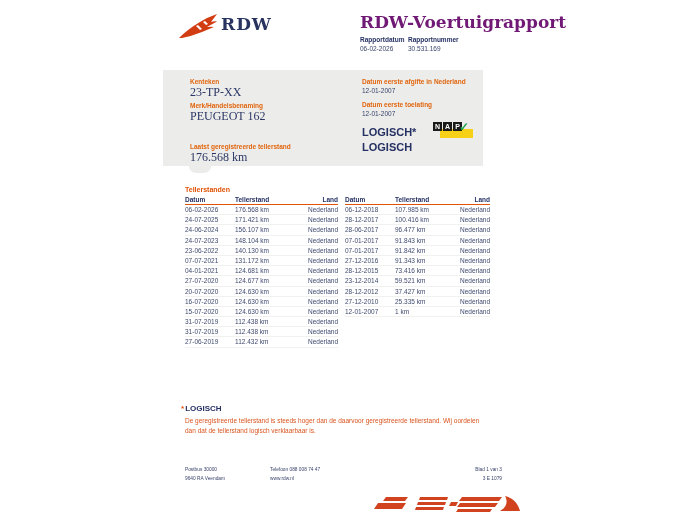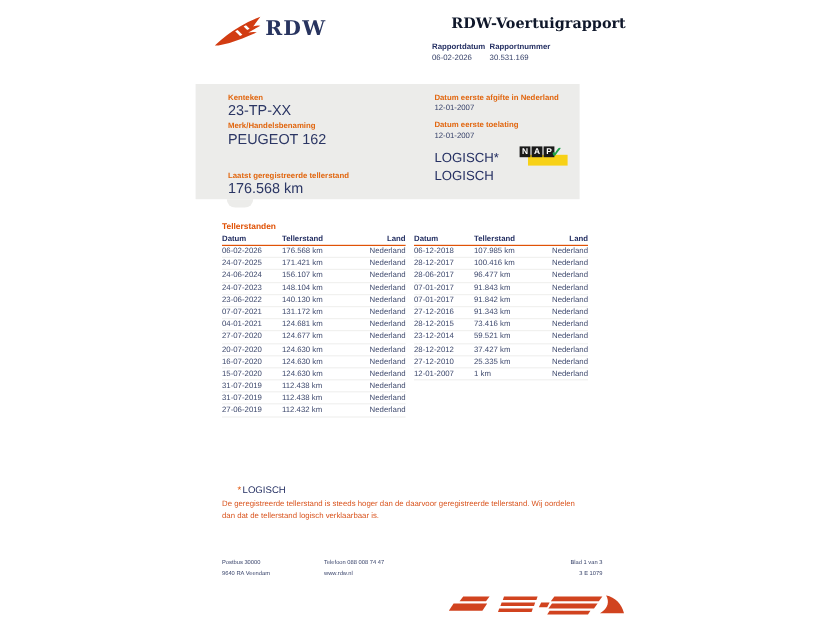--- a/index.html
+++ b/index.html
@@ -6,33 +6,33 @@
   html,body { background:#fff; }
   .page {
     position:relative; width:619px; height:514px; background:#ffffff;
     font-family:"Liberation Sans", sans-serif; color:#253063; overflow:hidden;
   }
 
   
   .logo-icon { position:absolute; left:178px; top:13px; }
   .logo-text { position:absolute; left:221px; top:14px; font-size:17px; font-weight:bold;
                letter-spacing:1px; color:#28345f; font-family:"DejaVu Serif", serif; }
-  .doc-title { position:absolute; left:360px; top:12px; font-size:12px; font-weight:bold;
-               color:#0f172a; font-family:"DejaVu Serif", serif;margin-left:16px; }
+  .doc-title { position:absolute; left:360px; top:12px; font-size:17px; font-weight:bold;
+               color:#701a75; font-family:"DejaVu Serif", serif; }
   .hdr-label { position:absolute; font-size:6.5px; font-weight:bold; color:#253063; }
   .hdr-value { position:absolute; font-size:6.5px; color:#39446b; }
 
   
   .vbox { position:absolute; left:163px; top:70px; width:320px; height:96px; background:#ececea; }
   .vbox-tail { position:absolute; left:189px; top:166px; width:22px; height:7px; background:#ececea;
                border-radius:0 0 7px 7px; }
   .olabel { position:absolute; font-size:6.5px; font-weight:bold; color:#e1660f; }
-  .bigval { position:absolute; font-size:12px; color:#2b3664; font-family:Liberation Sans, sans-serif;text-align:center; }
+  .bigval { position:absolute; font-size:12px; color:#2b3664; font-family:Liberation Serif, serif;text-align:center; }
   .smval  { position:absolute; font-size:6.5px; color:#39446b; }
-  .oordeel { position:absolute; font-size:11px; font-weight:normal; color:#253063; line-height:14.5px; }
+  .oordeel { position:absolute; font-size:11px; font-weight:bold; color:#253063; line-height:14.5px; }
 
   
   .nap { position:absolute; left:433px; top:122px; width:40px; height:18px; }
   .nap-yellow { position:absolute; left:7px; top:7px; width:33px; height:9px; background:#f7d117; }
   .nap-sq { position:absolute; top:0; width:9px; height:9px; background:#1a1a1a; color:#fff;
             font-size:7px; font-weight:bold; text-align:center; line-height:9px; }
   .nap-check { position:absolute; left:26px; top:-2px; color:#1fa34a; font-size:12px; font-weight:bold; }
 
   
   .tbl-title { position:absolute; left:185px; top:186px; font-size:7px; font-weight:bold; color:#e05206; }
@@ -40,21 +40,21 @@
   .tbl-left  { left:185px; width:153px; }
   .tbl-right { left:345px; width:145px; }
   .thead { display:flex; height:10px; line-height:9px; font-weight:bold; color:#253063;
            border-bottom:1px solid #e05206; }
   .trow  { display:flex; height:10.2px; line-height:10px; border-bottom:1px solid #f1f1ef; }
   .tcell.c0 { width:50px; }
   .tcell.c1 { width:58px; }
   .tcell.c2 { flex:1; text-align:right; }
 
   
-  .note-title { position:absolute; left:198px; top:404px; font-size:8px; font-weight:normal; color:#253063; }
+  .note-title { position:absolute; left:181px; top:404px; font-size:8px; font-weight:bold; color:#253063; }
   .note-star  { color:#e05206; font-size:8px; margin-right:1px; }
   .note-body  { position:absolute; left:185px; top:416px; width:302px; font-size:6.5px;
                 line-height:10px; color:#d9541e; }
 
   
   .foot { position:absolute; font-size:4.8px; color:#39446b; line-height:8.5px; }
   .foot-a { left:185px; top:466px; }
   .foot-b { left:270px; top:466px; }
   .foot-c { left:420px; top:466px; width:82px; text-align:right; }
 

